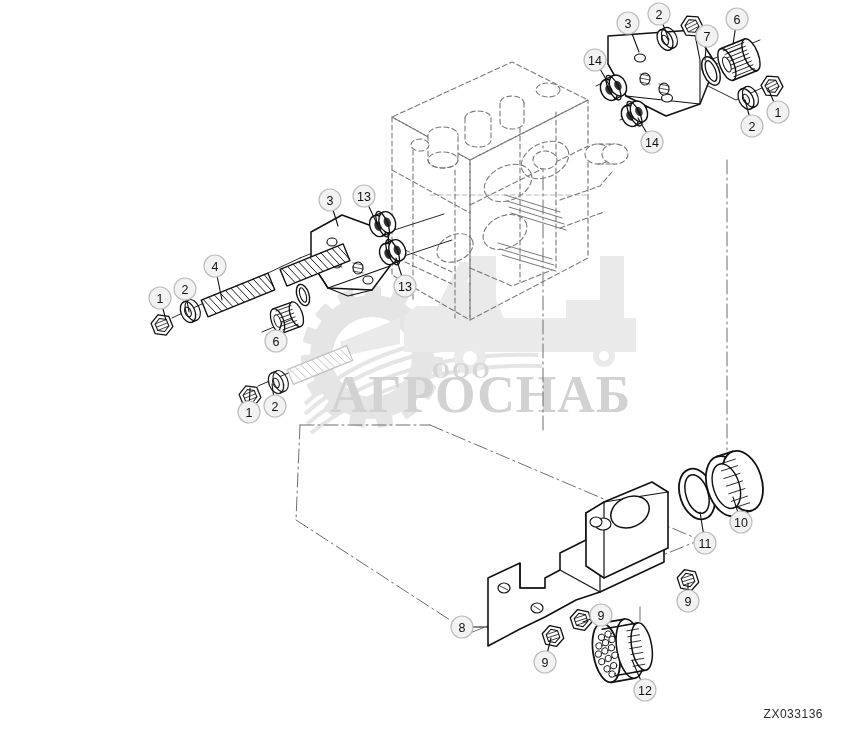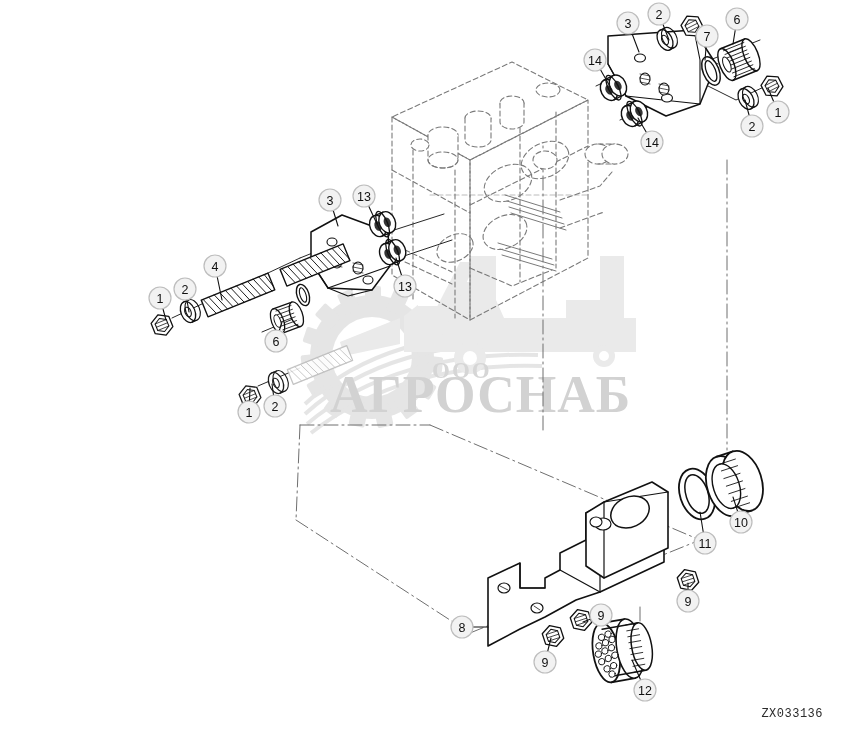--- a/index.html
+++ b/index.html
@@ -1,21 +1,21 @@
 <!DOCTYPE html>
 <html><head>
 <meta charset="utf-8">
 <style>
   html,body{margin:0;padding:0;background:#ffffff;}
   body{width:841px;height:731px;font-family:"Liberation Sans",sans-serif;overflow:hidden;}
   #stage{position:relative;width:841px;height:731px;background:#fff;}
   #stage svg{position:absolute;left:0;top:0;}
   .refcode{
     position:absolute;right:18px;bottom:10px;
-    font-family:Liberation Mono, monospace;
+    font-family:Liberation Sans, sans-serif;
     font-size:12px;letter-spacing:.5px;color:#2b2b2b;
   }
   .wm-text{font-family:"Liberation Serif",serif;font-weight:bold;}
 </style>
 </head>
 <body>
 
 <div id="stage">
 
   <svg width="841" height="731">

